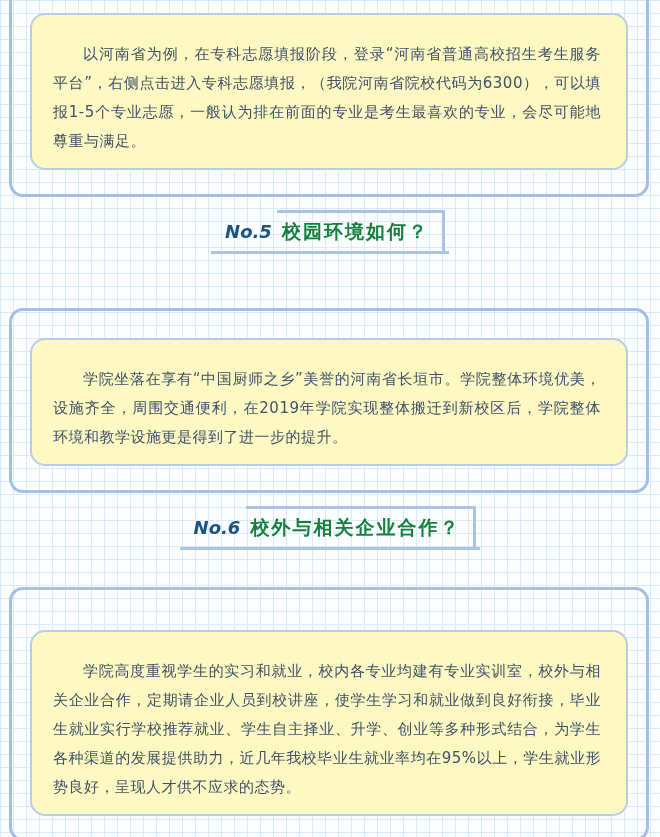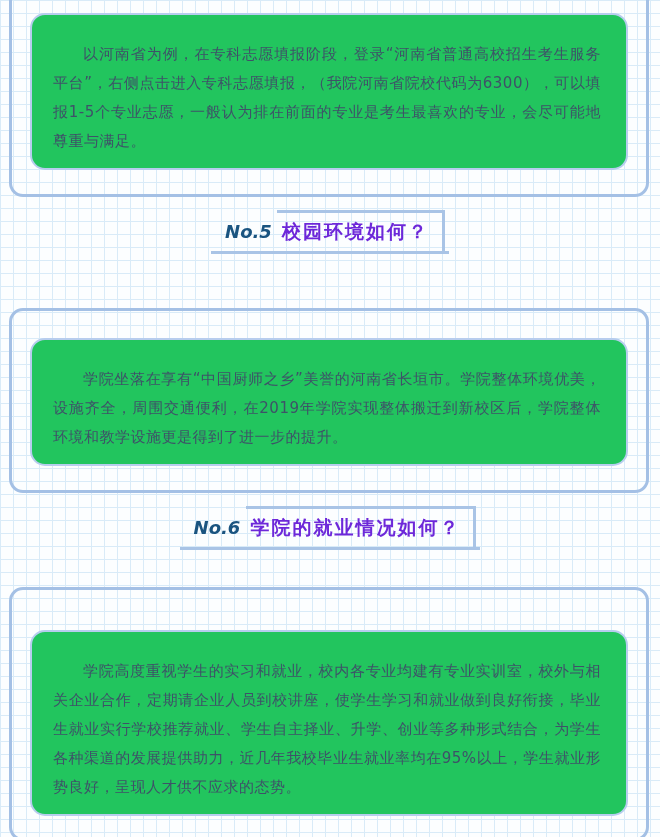--- a/index.html
+++ b/index.html
@@ -28,21 +28,21 @@
   .panel-first {
     margin-top: -26px;          
     padding-top: 36px;
   }
   .panel-mid   { margin-top: 52px; }
   .panel-last  { margin-top: 35px; padding-top: 40px; padding-bottom: 22px; }
 
   
   .card {
     box-sizing: border-box;
-    background: #22c55e;
+    background: #fef9c3;
     border: 2px solid #b7cdee;
     border-radius: 15px;
     padding: 25px 25px 12px 21px;
   }
 
   .body-text {
     margin: 0;
     font-size: 15px;
     line-height: 29px;
     letter-spacing: 0.5px;
@@ -83,21 +83,21 @@
     font-style: italic;
     color: #1a5480;
     margin-right: 10px;
   }
   .q-title {
     position: relative;
     z-index: 1;
     font-size: 19px;
     font-weight: bold;
     letter-spacing: 2px;
-    color: #6d28d9;
+    color: #15803d;
   }
 </style>
 </head>
 <body>
 
 <section class="panel panel-first">
   <div class="card">
     <p class="body-text">以河南省为例，在专科志愿填报阶段，登录“河南省普通高校招生考生服务平台”，右侧点击进入专科志愿填报，（我院河南省院校代码为6300），可以填报1-5个专业志愿，一般认为排在前面的专业是考生最喜欢的专业，会尽可能地尊重与满足。</p>
   </div>
 </section>
@@ -106,20 +106,20 @@
   <span class="q-no">No.5</span><span class="q-title">校园环境如何？</span>
 </div>
 
 <section class="panel panel-mid">
   <div class="card">
     <p class="body-text">学院坐落在享有“中国厨师之乡”美誉的河南省长垣市。学院整体环境优美，设施齐全，周围交通便利，在2019年学院实现整体搬迁到新校区后，学院整体环境和教学设施更是得到了进一步的提升。</p>
   </div>
 </section>
 
 <div class="q-head">
-  <span class="q-no">No.6</span><span class="q-title">学院的就业情况如何？</span>
+  <span class="q-no">No.6</span><span class="q-title">校外与相关企业合作？</span>
 </div>
 
 <section class="panel panel-last">
   <div class="card">
     <p class="body-text">学院高度重视学生的实习和就业，校内各专业均建有专业实训室，校外与相关企业合作，定期请企业人员到校讲座，使学生学习和就业做到良好衔接，毕业生就业实行学校推荐就业、学生自主择业、升学、创业等多种形式结合，为学生各种渠道的发展提供助力，近几年我校毕业生就业率均在95%以上，学生就业形势良好，呈现人才供不应求的态势。</p>
   </div>
 </section>
 
 </body></html>

